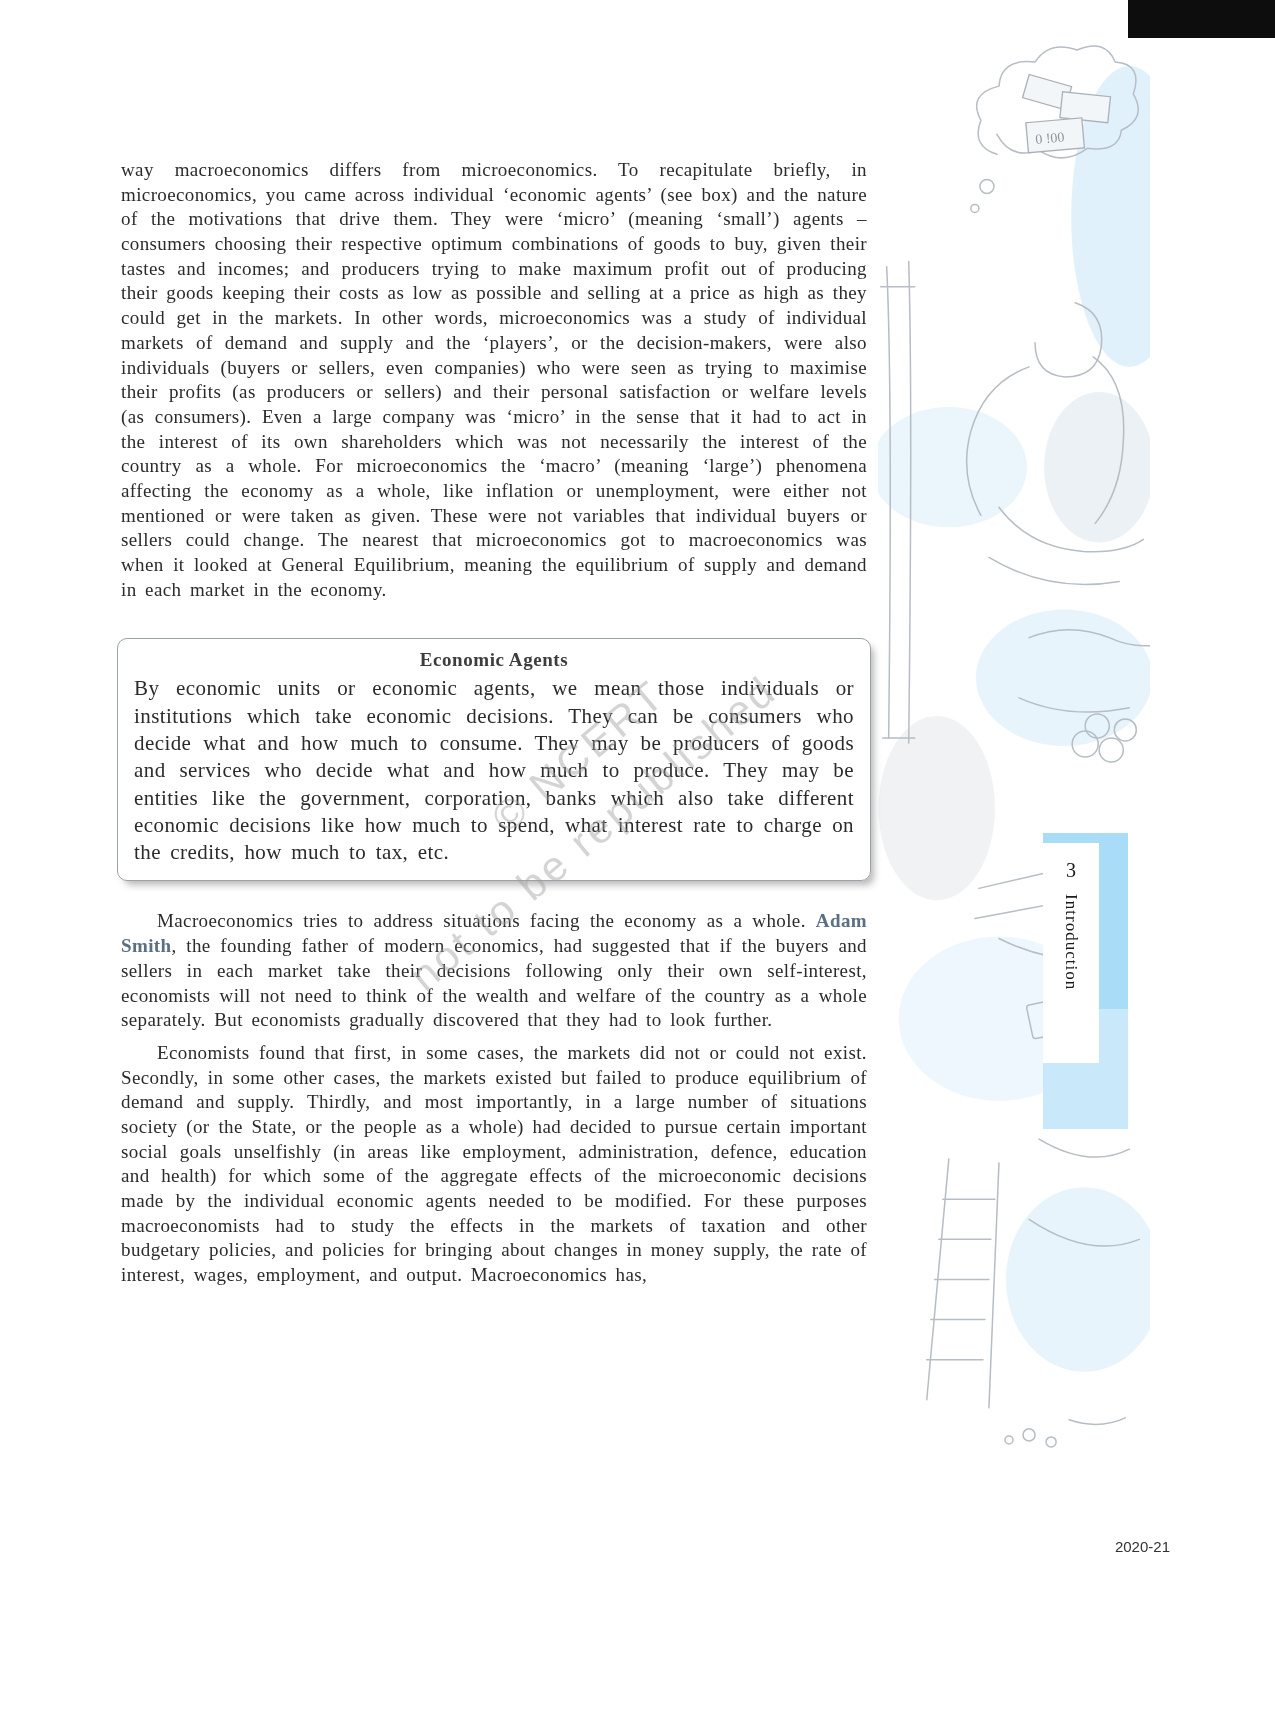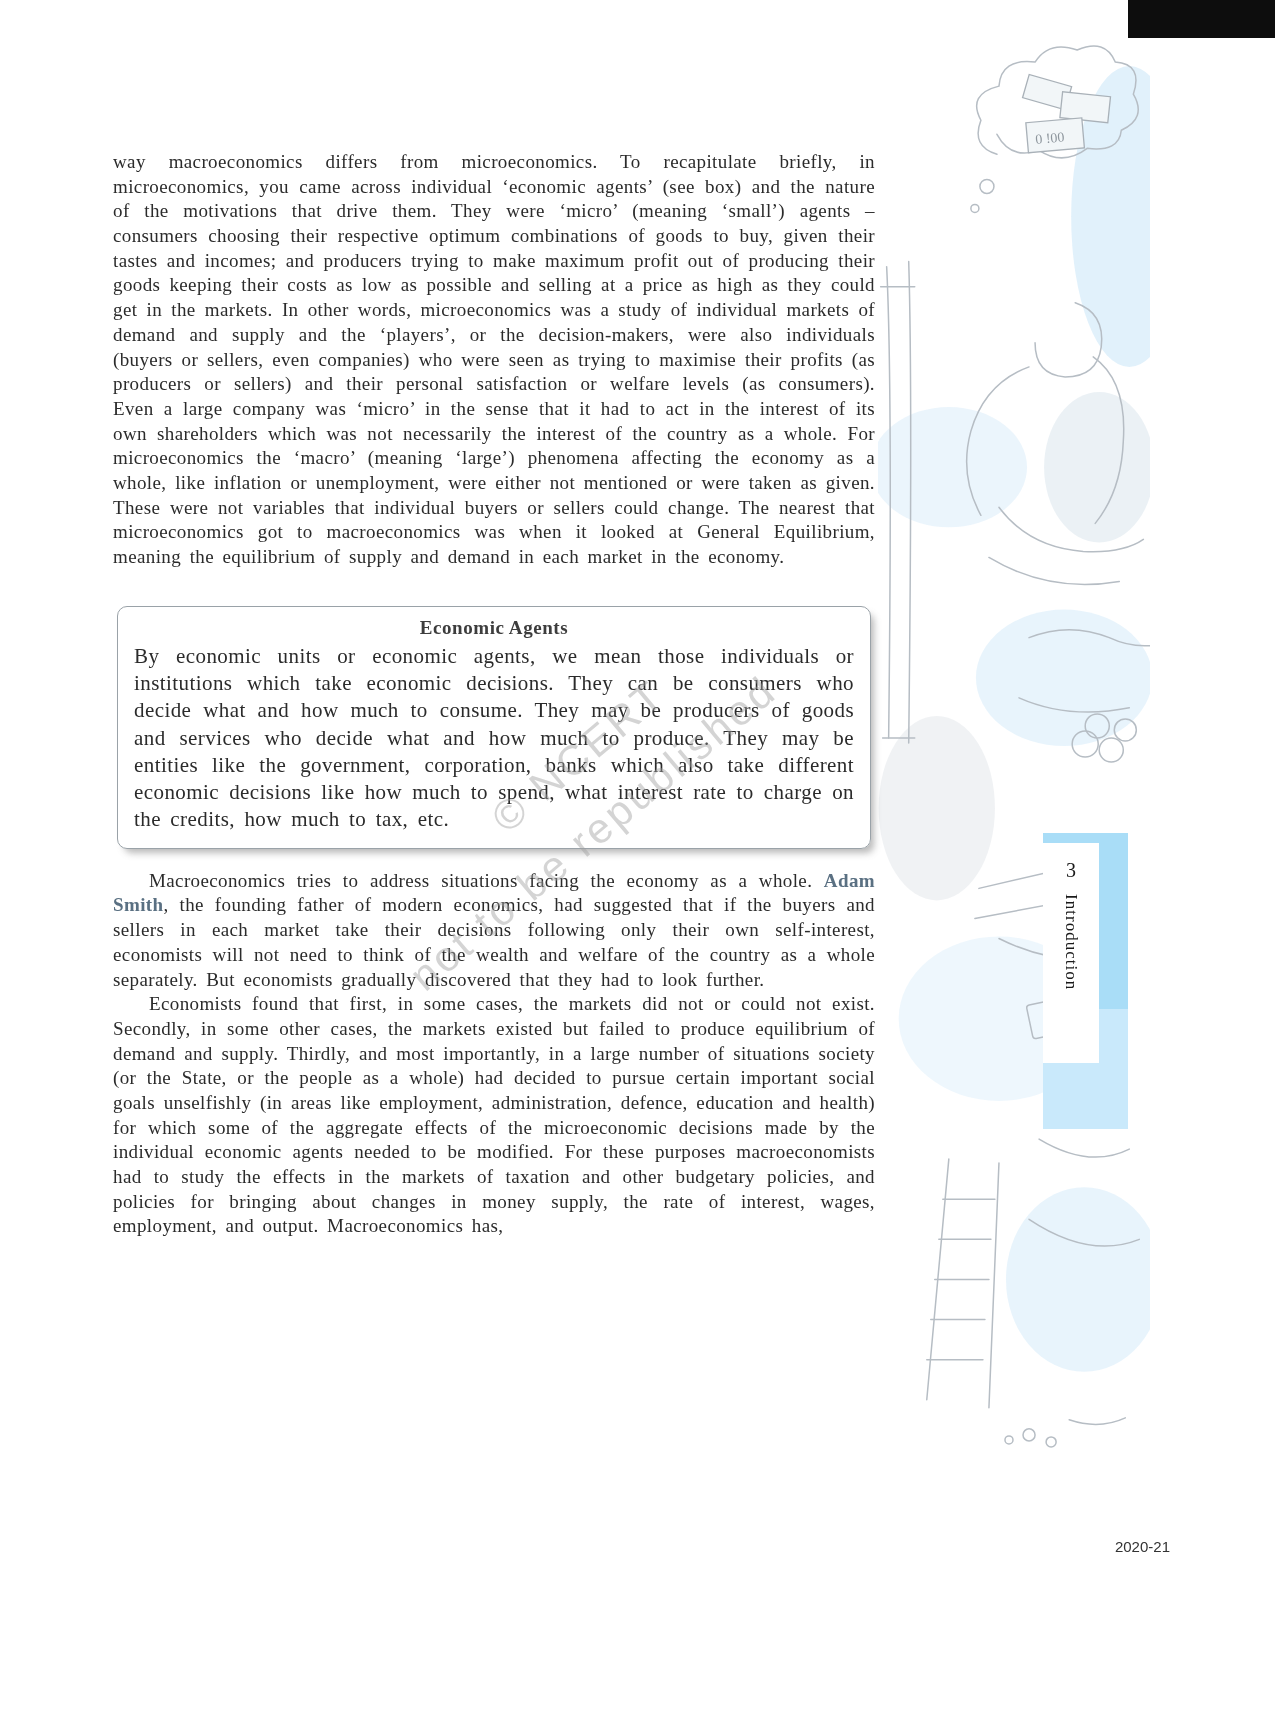--- a/index.html
+++ b/index.html
@@ -17,31 +17,31 @@
     background:#0d0d0d;
   }
   .art-wrap{
     position:absolute; left:878px; top:36px; width:272px; height:1444px;
     pointer-events:none;
   }
   .content{
     position:absolute; left:113px; top:150px; width:762px; z-index:2;
   }
   .para{
-    margin:0;
+    margin:8px;
     font-size:19px;
     line-height:1.3;
     text-align:justify;
     letter-spacing:0.02em;
     word-spacing:0.18em;
   }
   .indent{ text-indent:36px; }
   .bold-name{ font-weight:bold; color:#5a7082; }
   .agents-box{
-    margin:36px 4px 20px 4px;
+    margin:36px 4px 28px 4px;
     border:1.6px solid #9aa2a8;
     border-radius:10px;
     padding:8px 16px 14px 16px;
     box-shadow:5px 6px 7px -2px rgba(100,100,100,0.45);
     background:rgba(255,255,255,0.65);
   }
   .box-title{
     text-align:center;
     font-weight:bold;
     font-size:19px;

